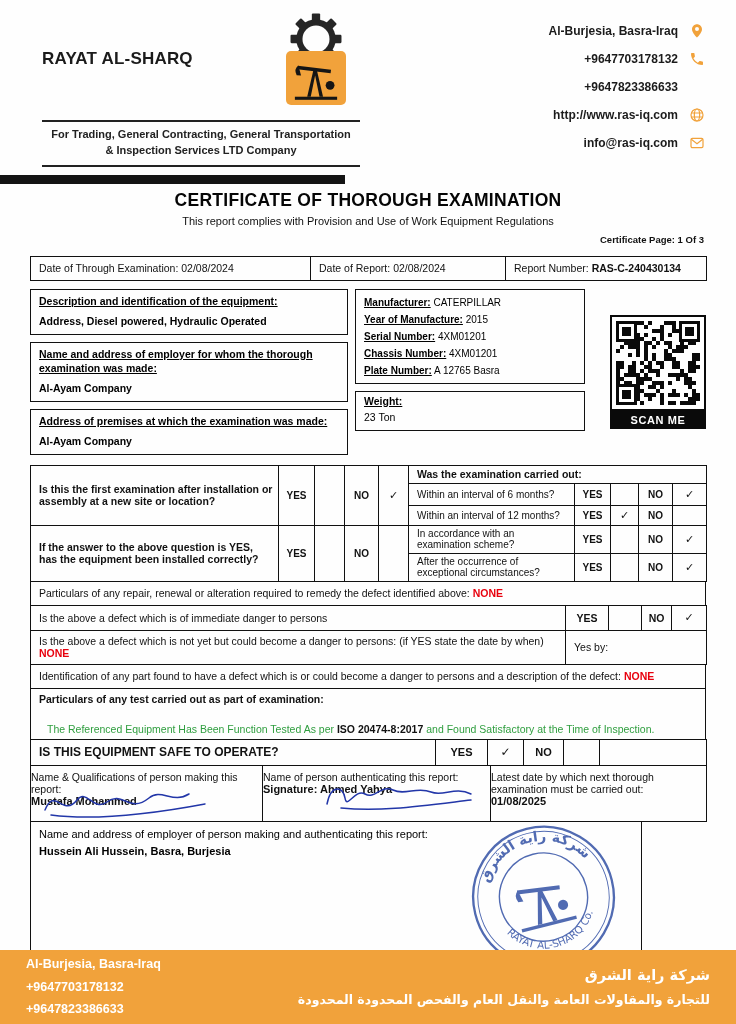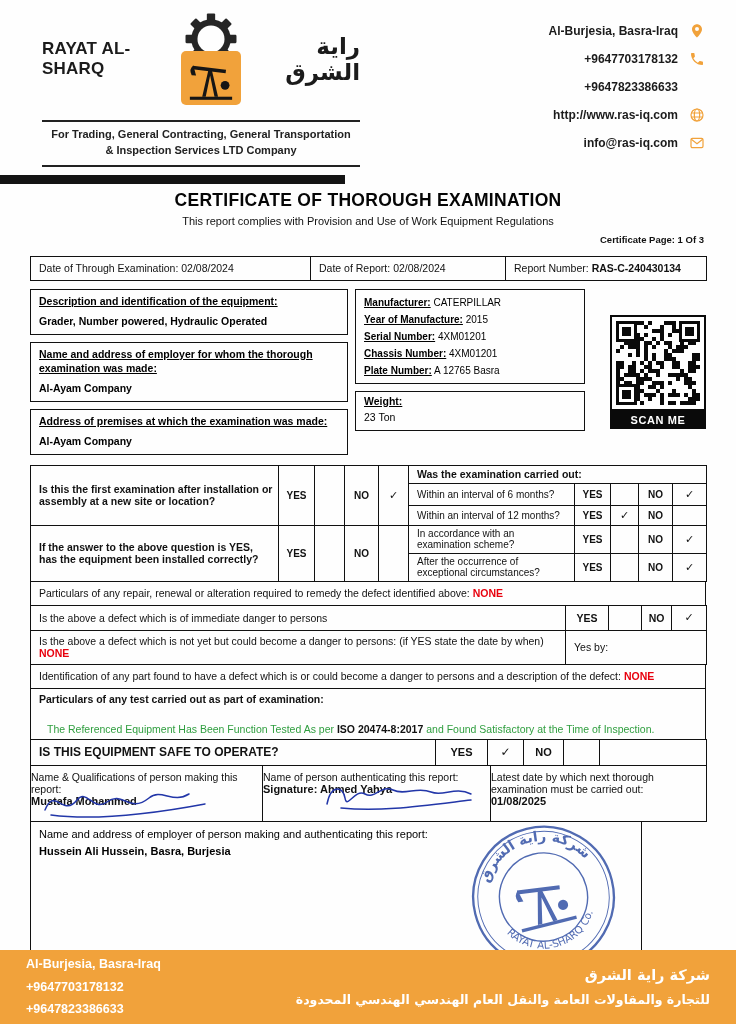--- a/index.html
+++ b/index.html
@@ -131,21 +131,20 @@
               <g fill="#151515">
                 <rect x="2" y="88" width="96" height="7"></rect>
                 <polygon points="44,28 30,88 38,88 48,40 58,88 66,88 52,28"></polygon>
                 <rect x="8" y="22" width="76" height="8" transform="rotate(7 46 26)"></rect>
                 <path d="M10 17 q-11 8 -4 22 l10 1 z"></path>
                 <circle cx="82" cy="62" r="10"></circle>
               </g>
             </svg>
           </div>
         </div>
-        <div class="brand-ar ar">راية الشرق</div>
       </div>
       <div class="tagline-box">
         <div>For Trading, General Contracting, General Transportation</div>
         <div>&amp; Inspection Services LTD Company</div>
       </div>
     </div>
 
     <div class="hdr-right">
       <div class="c-row">
         <span class="c-text">Al-Burjesia, Basra-Iraq</span>
@@ -222,21 +221,21 @@
         <span class="b">RAS-C-240430134</span>
       </td>
     </tr>
   </tbody>
     </table>
 
   <div class="equip">
     <div class="eq-left">
       <div class="eq-box">
         <div class="eq-label">Description and identification of the equipment:</div>
-        <div class="eq-value">Grader, Number powered, Hydraulic Operated</div>
+        <div class="eq-value">Address, Diesel powered, Hydraulic Operated</div>
       </div>
       <div class="eq-box">
         <div class="eq-label">Name and address of employer for whom the thorough examination was made:</div>
         <div class="eq-value">Al-Ayam Company</div>
       </div>
       <div class="eq-box">
         <div class="eq-label">Address of premises at which the examination was made:</div>
         <div class="eq-value">Al-Ayam Company</div>
       </div>
     </div>
@@ -924,17 +923,17 @@
   </div>
 
   <div class="foot">
     <div class="foot-left">
       <div>Al-Burjesia, Basra-Iraq</div>
       <div>+9647703178132</div>
       <div>+9647823386633</div>
     </div>
     <div class="foot-right">
       <div class="l1 ar">شركة راية الشرق</div>
-      <div class="l2 ar">للتجارة والمقاولات العامة والنقل العام الهندسي الهندسي المحدودة</div>
+      <div class="l2 ar">للتجارة والمقاولات العامة والنقل العام والفحص المحدودة المحدودة</div>
     </div>
   </div>
 
 </div>
 
 </body></html>

